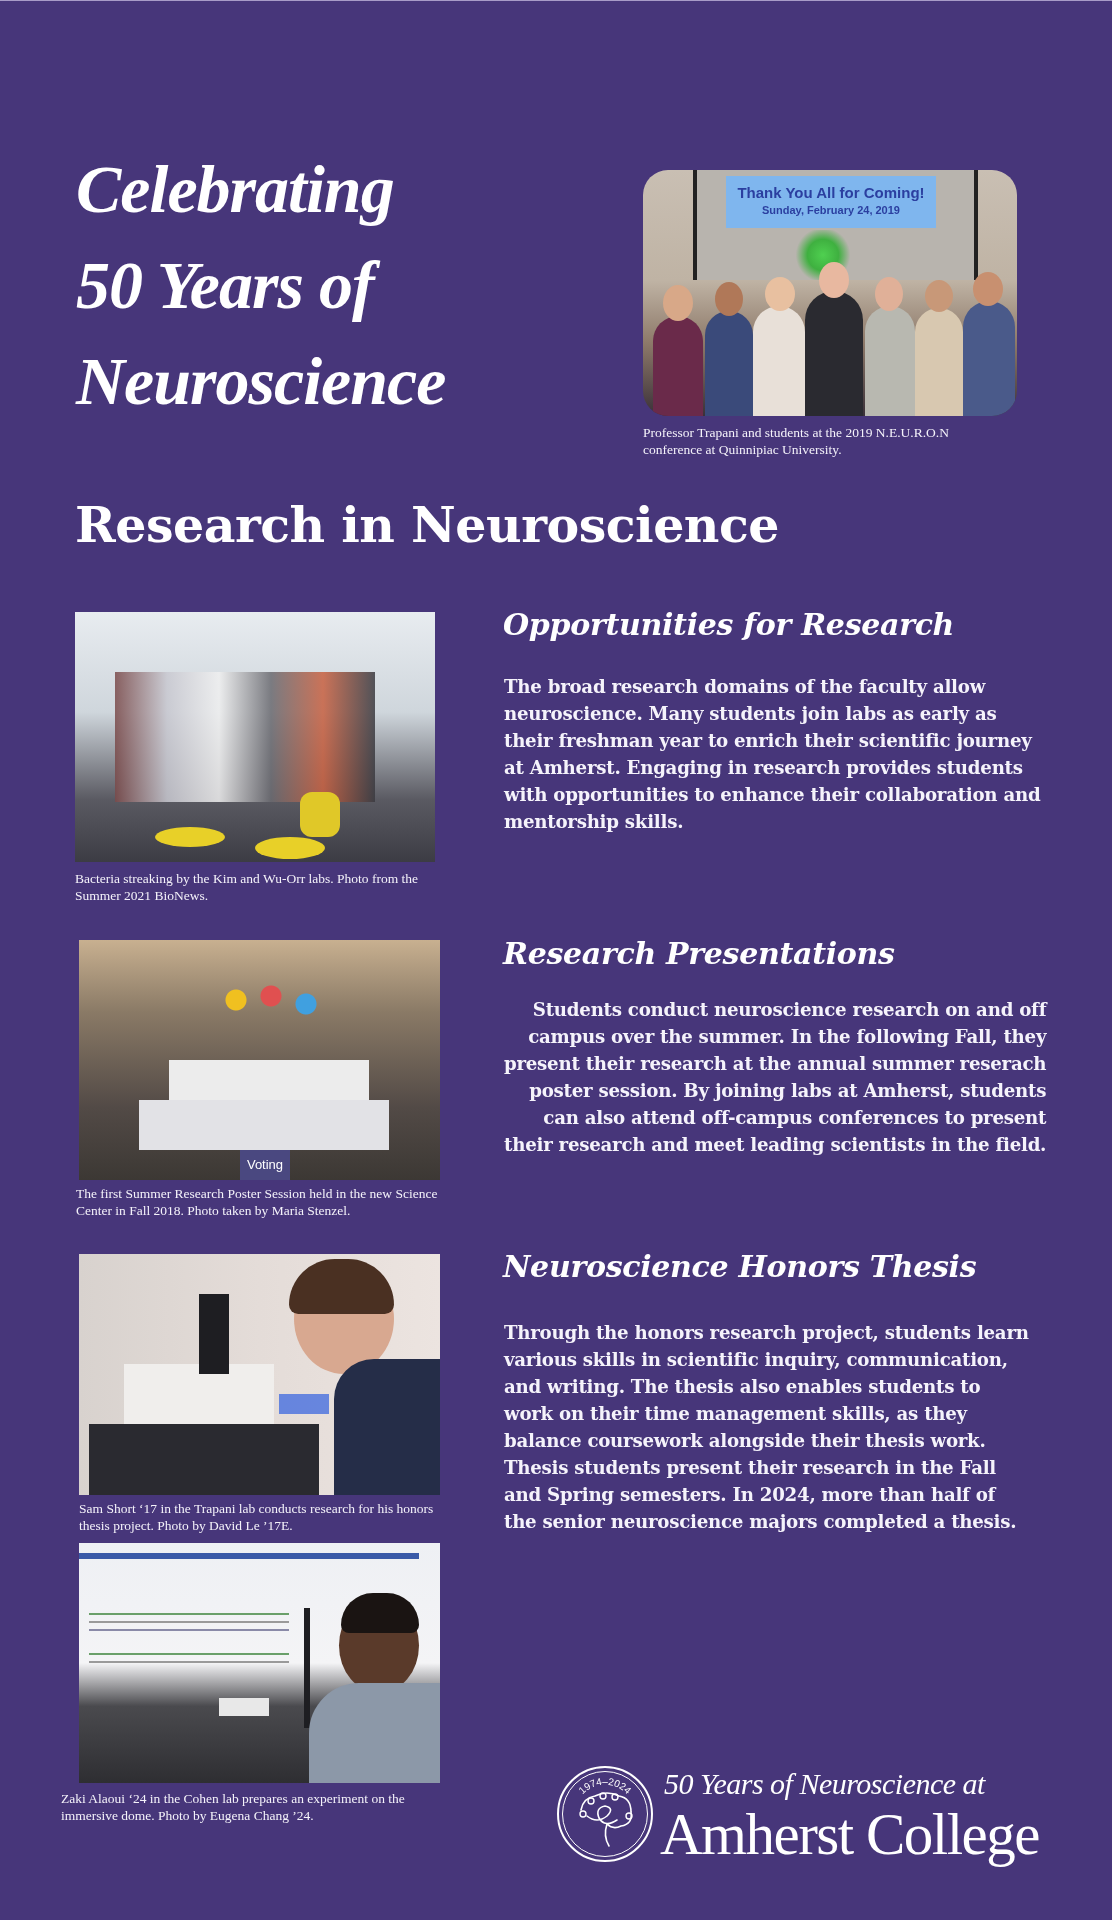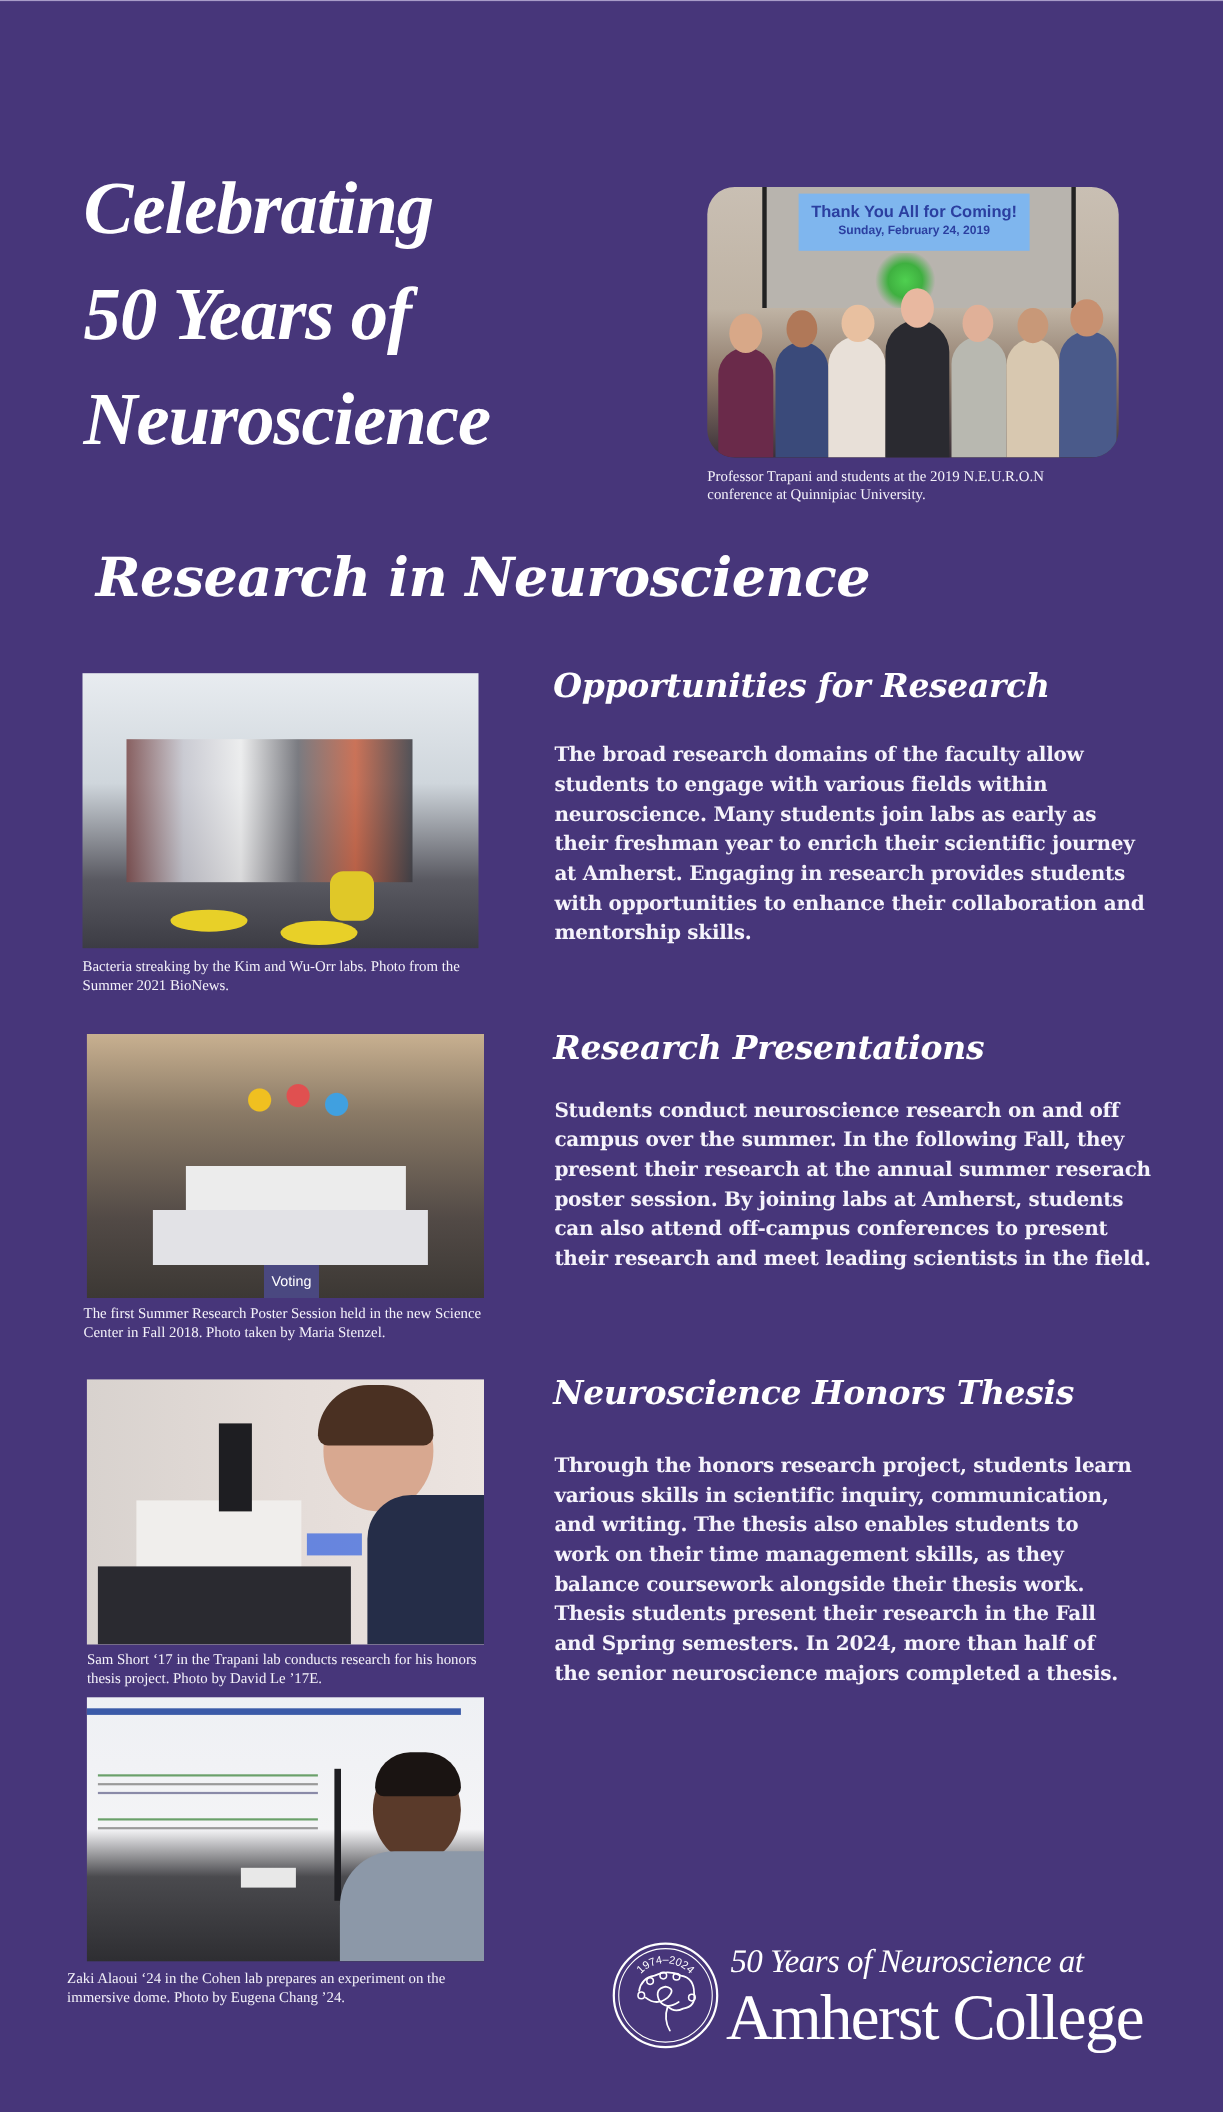--- a/index.html
+++ b/index.html
@@ -16,22 +16,22 @@
     .main-title {
       left: 76px; top: 140px; width: 560px;
       font-family: Liberation Serif, serif;
       font-style: italic; font-weight: bold;
       font-size: 68px; line-height: 96px;
       letter-spacing: -1px;
     }
     .main-title span { display: block; white-space: nowrap; }
 
     .section-title {
-      left: 87px; top: 494px;
-      font-style: italic; font-weight: bold;
+      left: 75px; top: 494px;
+      font-weight: bold;
       font-size: 49px; line-height: 60px;
       letter-spacing: -0.5px; white-space: nowrap;
     }
 
     .photo {
       position: absolute;
       overflow: hidden;
     }
     .caption {
       position: absolute;
@@ -133,38 +133,37 @@
   <div style="position:absolute; left:40px; top:60px; width:260px; height:130px; background:linear-gradient(90deg,#7a4a4a,#c8c8d0,#f0f0f0,#6a6a70,#c86040,#3a3a40); opacity:0.85;"></div>
   <div style="position:absolute; left:80px; top:215px; width:70px; height:20px; border-radius:50%; background:#e8d028;"></div>
   <div style="position:absolute; left:180px; top:225px; width:70px; height:22px; border-radius:50%; background:#e8d028;"></div>
   <div style="position:absolute; left:225px; top:180px; width:40px; height:45px; border-radius:12px; background:#e0c828;"></div>
 </div>
 <div class="caption" style="left:75px; top:870px; width:370px;">Bacteria streaking by the Kim and Wu-Orr labs. Photo from the Summer 2021 BioNews.</div>
 
 <h3 class="sub-heading" style="left:503px; top:605px;">Opportunities for Research</h3>
 <div class="body-text" style="left:504px; top:672px;">
   <span>The broad research domains of the faculty allow</span>
-  <span>students to engage with various fields within</span>
   <span>neuroscience. Many students join labs as early as</span>
   <span>their freshman year to enrich their scientific journey</span>
   <span>at Amherst. Engaging in research provides students</span>
   <span>with opportunities to enhance their collaboration and</span>
   <span>mentorship skills.</span>
 </div>
 
 <div class="photo ph-poster" style="left:79px; top:939px; width:361px; height:240px;">
   <div style="position:absolute; left:115px; top:40px; width:140px; height:40px; background:radial-gradient(circle at 30% 50%,#f0c020 0 10px,transparent 11px),radial-gradient(circle at 55% 40%,#e05050 0 10px,transparent 11px),radial-gradient(circle at 80% 60%,#40a0e0 0 10px,transparent 11px);"></div>
   <div style="position:absolute; left:90px; top:120px; width:200px; height:40px; background:#ececec;"></div>
   <div style="position:absolute; left:60px; top:160px; width:250px; height:50px; background:#e2e2e6;"></div>
   <div style="position:absolute; left:161px; top:210px; width:50px; height:30px; background:#4a4880; color:#fff; font-family:'Liberation Sans',sans-serif; font-size:13px; line-height:30px; text-align:center;">Voting</div>
 </div>
 <div class="caption" style="left:76px; top:1185px; width:370px;">The first Summer Research Poster Session held in the new Science Center in Fall 2018. Photo taken by Maria Stenzel.</div>
 
 <h3 class="sub-heading" style="left:503px; top:934px;">Research Presentations</h3>
-<div class="body-text" style="left:504px; top:995px;">
+<div class="body-text" style="left:504px; top:995px;text-align:right;">
   <span>Students conduct neuroscience research on and off</span>
   <span>campus over the summer. In the following Fall, they</span>
   <span>present their research at the annual summer reserach</span>
   <span>poster session. By joining labs at Amherst, students</span>
   <span>can also attend off-campus conferences to present</span>
   <span>their research and meet leading scientists in the field.</span>
 </div>
 
 <div class="photo ph-micro" style="left:79px; top:1253px; width:361px; height:241px;">
   <div style="position:absolute; left:45px; top:110px; width:150px; height:80px; background:#f0eeec;"></div>

